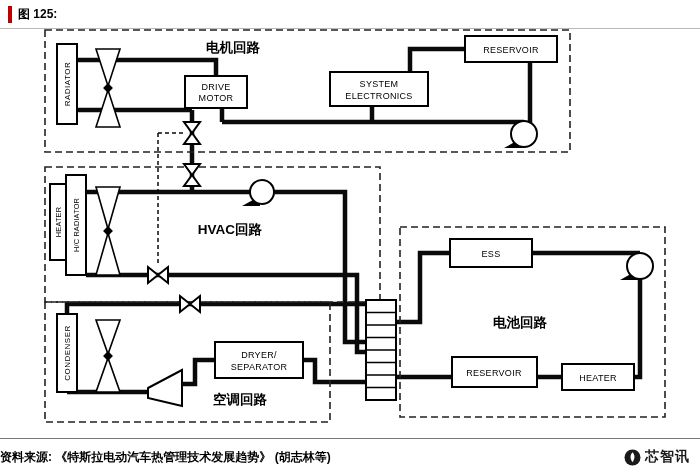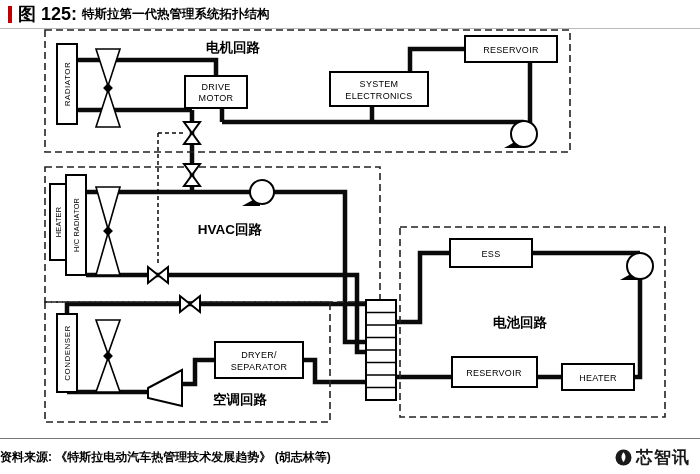--- a/index.html
+++ b/index.html
@@ -3,29 +3,29 @@
 <meta charset="utf-8">
 <style>
   html,body{margin:0;padding:0;background:#fff;}
   .page{position:relative;width:700px;height:474px;background:#ffffff;overflow:hidden;
         font-family:"Liberation Sans","DejaVu Sans",sans-serif;color:#000;}
 
   
   .hdr{position:absolute;top:0;left:0;width:700px;height:28px;border-bottom:1px solid #b9b9b9;
        display:flex;align-items:center;background:#fff;}
   .red-bar{display:inline-block;width:4px;height:17px;background:#c00000;margin-left:8px;margin-right:6px;}
-  .fig-label{font-weight:bold;font-size:18px;margin-right:5px;}
+  .fig-label{font-weight:bold;font-size:12px;margin-right:5px;}
   .fig-title{font-weight:bold;font-size:12.5px;}
 
   
   .ftr{position:absolute;left:0;top:438px;width:700px;height:36px;border-top:1px solid #777;
        display:flex;align-items:center;justify-content:space-between;background:#fff;}
   .src{font-weight:bold;font-size:12px;margin-left:0;}
   .logo{display:flex;align-items:center;gap:4px;margin-right:10px;}
-  .logo-text{font-weight:bold;font-size:17px;color:#1a1a1a;letter-spacing:1px;}
+  .logo-text{font-weight:bold;font-size:14px;color:#1a1a1a;letter-spacing:1px;}
 
   
   .diagram{position:absolute;top:22px;left:0;}
   svg text{font-family:"Liberation Sans","DejaVu Sans",sans-serif;fill:#000;}
   .box-label{font-size:9px;letter-spacing:.3px;}
   .v-label{font-size:8px;letter-spacing:.5px;}
   .v-label-sm{font-size:7.3px;letter-spacing:.2px;}
   .cn-label{font-size:13.5px;font-weight:bold;}
   .pipe{stroke:#0a0a0a;stroke-width:4.5;fill:none;}
   .thin-dash{stroke:#0a0a0a;stroke-width:1.5;fill:none;stroke-dasharray:4 3;}
@@ -35,21 +35,20 @@
   .sym2{fill:#fff;stroke:#000;stroke-width:2;}
 </style>
 </head>
 <body>
 
 <div class="page">
 
   <div class="hdr">
     <span class="red-bar"></span>
     <span class="fig-label">图 125:</span>
-    <span class="fig-title">特斯拉第一代热管理系统拓扑结构</span>
   </div>
 
   <div class="diagram">
     <svg width="700" height="410" viewBox="0 0 700 410">
 
       <g>
         <path class="pipe" d="M77,38 H216 V54"></path>
         <path class="pipe" d="M77,88 H192"></path>
         <path class="pipe" d="M192,88 V170"></path>
         <path class="pipe" d="M222,86 V100"></path>

